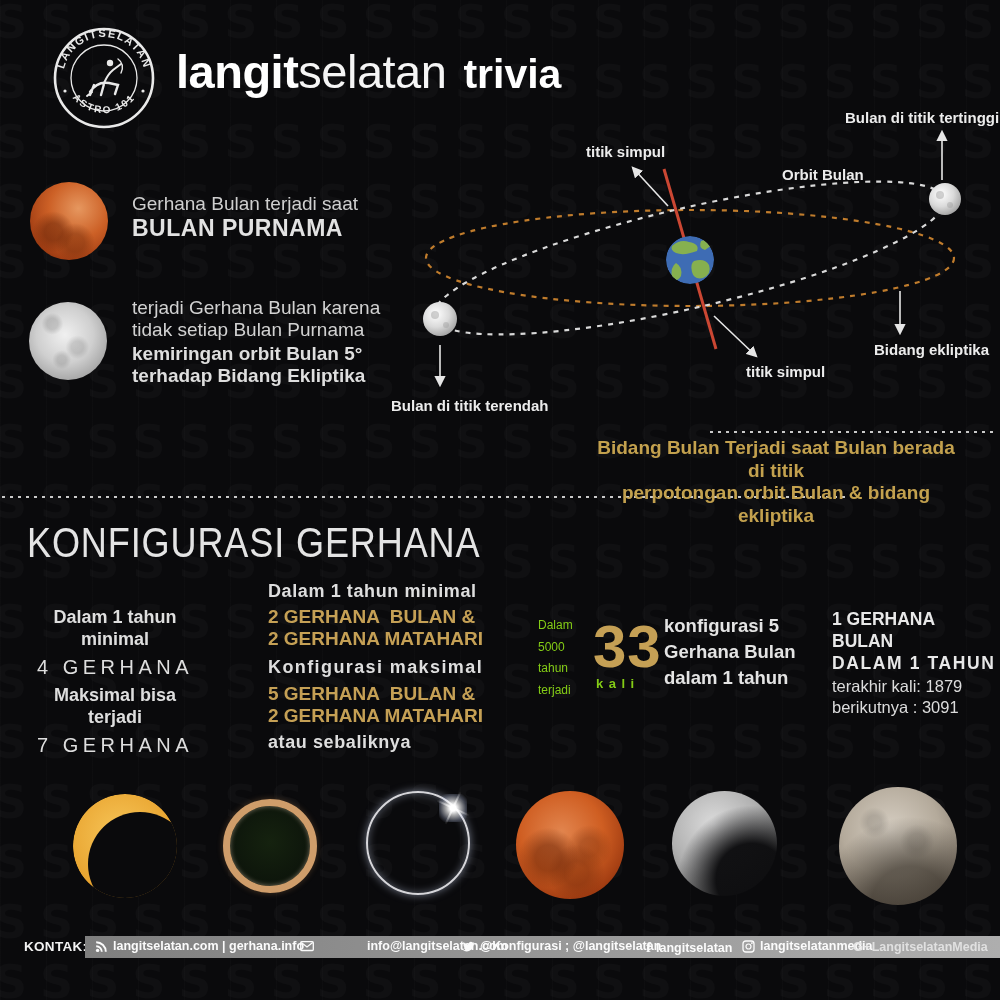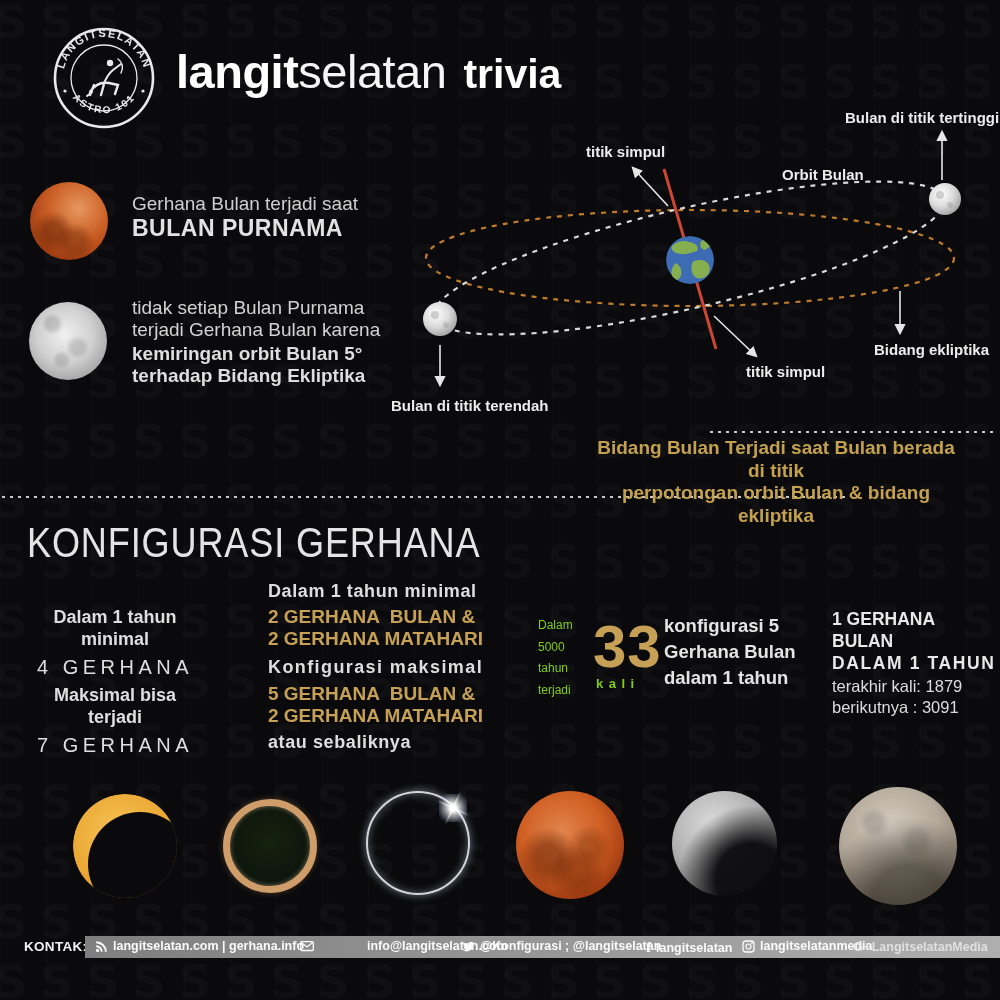--- a/index.html
+++ b/index.html
@@ -148,22 +148,22 @@
   </div>
 
   <div class="circ z1 moon-red" style="left:30px;top:182px;width:78px;height:78px;"></div>
   <div class="abs z1 in1" style="left:132px;top:192px;">
     <div>Gerhana Bulan terjadi saat</div>
     <div class="big">BULAN PURNAMA</div>
   </div>
 
   <div class="circ z1 moon-grey" style="left:29px;top:302px;width:78px;height:78px;"></div>
   <div class="abs z1 in2" style="left:132px;top:297px;">
+    <div>terjadi Gerhana Bulan karena</div>
     <div>tidak setiap Bulan Purnama</div>
-    <div>terjadi Gerhana Bulan karena</div>
     <div class="bold" style="margin-top:3px;">kemiringan orbit Bulan 5°</div>
     <div class="bold">terhadap Bidang Ekliptika</div>
   </div>
 
   <svg class="abs z1" style="left:0;top:0;" width="1000" height="520" viewBox="0 0 1000 520">
     <defs>
       <marker id="arw" viewBox="0 0 10 10" refX="8" refY="5" markerWidth="7" markerHeight="7" orient="auto">
         <path d="M0,0 L10,5 L0,10 z" fill="#e6e6e6"></path>
       </marker>
       <radialGradient id="moonG" cx="38%" cy="35%" r="78%">

